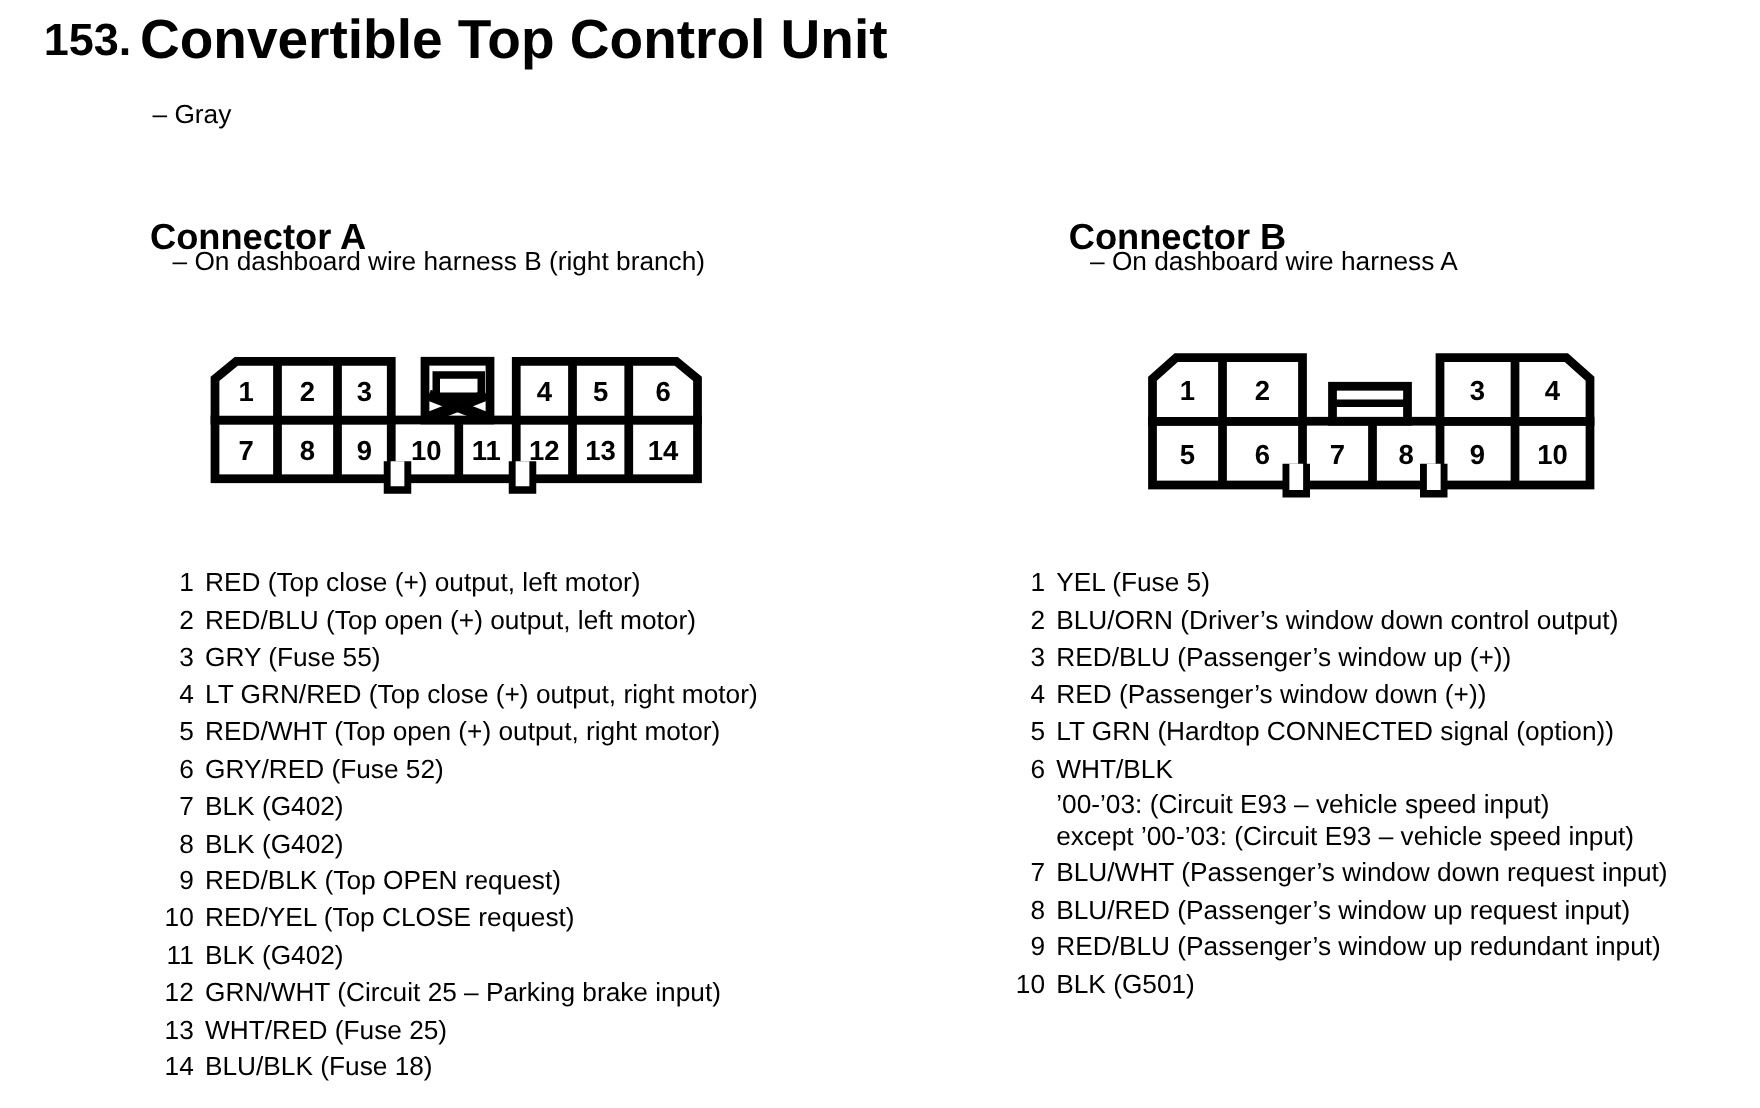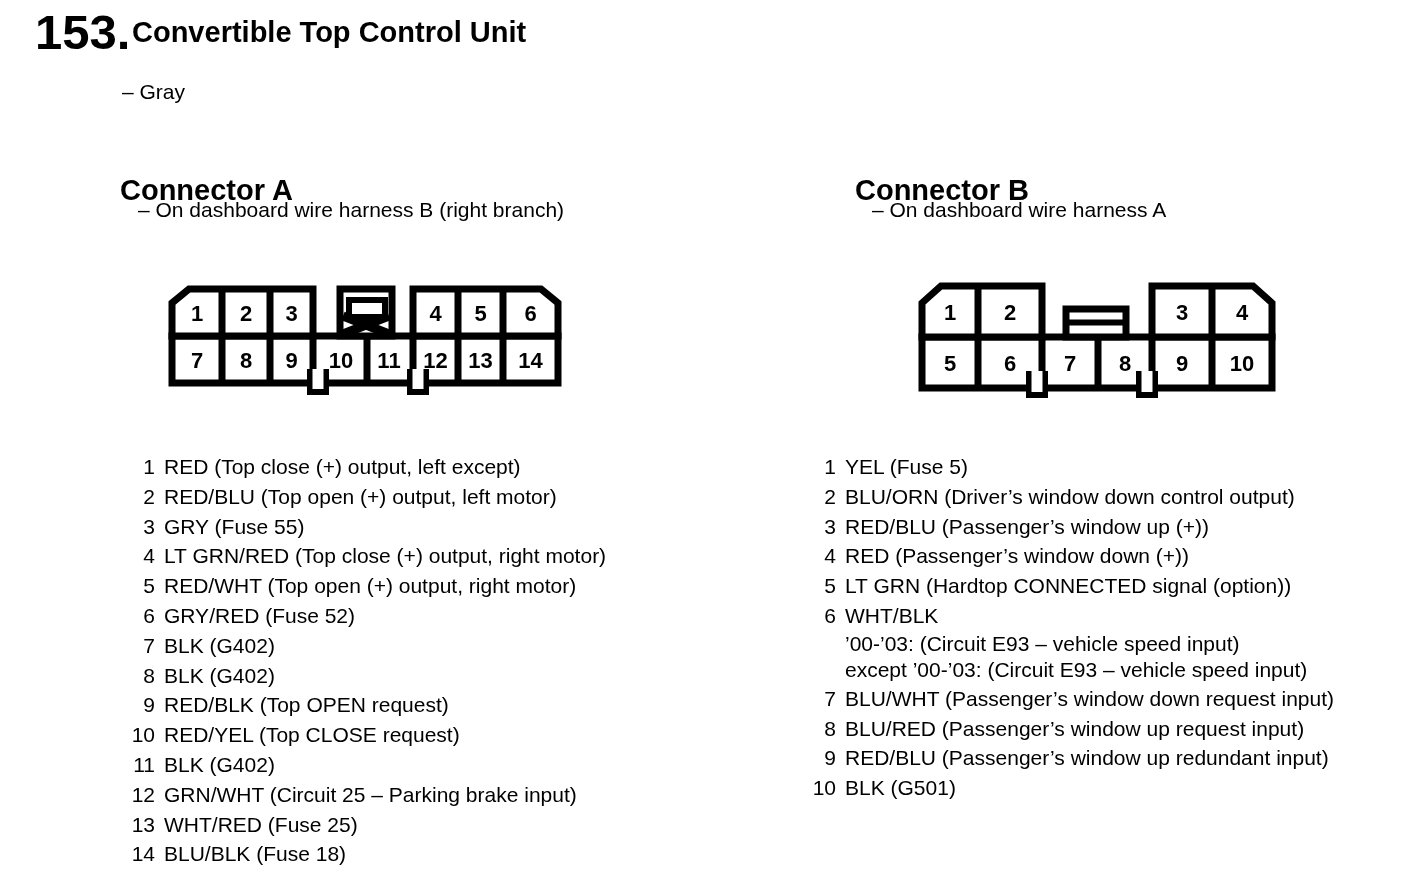--- a/index.html
+++ b/index.html
@@ -3,22 +3,22 @@
 <meta charset="utf-8">
 <style>
   html,body{margin:0;padding:0;}
   body{
     width:1408px;height:886px;position:relative;overflow:hidden;
     background:#ffffff;color:#000000;
     font-family:"Liberation Sans", sans-serif;
     -webkit-font-smoothing:antialiased;
   }
   .abs{position:absolute;}
-  .page-num{left:35px;top:13px;font-size:49px;line-height:38px;font-weight:bold;white-space:nowrap;}
-  .page-title{left:132px;top:13px;font-size:29px;line-height:38px;font-weight:bold;white-space:nowrap;}
+  .page-num{left:35px;top:13px;font-size:36px;line-height:38px;font-weight:bold;white-space:nowrap;}
+  .page-title{left:112px;top:13px;font-size:44px;line-height:38px;font-weight:bold;white-space:nowrap;}
   .notes{left:122px;top:61px;}
   .note-line{font-size:21px;line-height:29.5px;white-space:nowrap;margin-top:16px;}
   .conn-head{font-size:29px;line-height:32px;font-weight:bold;white-space:nowrap;margin-top:25px;}
   .conn-head.a{left:120px;top:149px;}
   .conn-head.b{left:855px;top:149px;text-align:right;}
   .conn-sub{font-size:21px;line-height:29.5px;white-space:nowrap;margin-left:16px;}
   .conn-sub.a{left:122px;top:195px;}
   .conn-sub.b{left:856px;top:195px;}
   .conn-svg{position:absolute;}
   .conn-svg.a{left:165px;top:281px;width:400px;height:120px;}
@@ -136,21 +136,21 @@
     <text class="pin-digit" x="1070" y="371">7</text>
     <text class="pin-digit" x="1125" y="371">8</text>
     <text class="pin-digit" x="1182" y="371">9</text>
     <text class="pin-digit" x="1242" y="371">10</text>
   </g>
 </svg>
 
 <div class="pin-list a">
     <div class="pin-row">
       <span class="pin-num">1</span>
-      <span class="pin-label">RED (Top close (+) output, left except)</span>
+      <span class="pin-label">RED (Top close (+) output, left motor)</span>
     </div>
     <div class="pin-row">
       <span class="pin-num">2</span>
       <span class="pin-label">RED/BLU (Top open (+) output, left motor)</span>
     </div>
     <div class="pin-row">
       <span class="pin-num">3</span>
       <span class="pin-label">GRY (Fuse 55)</span>
     </div>
     <div class="pin-row">

